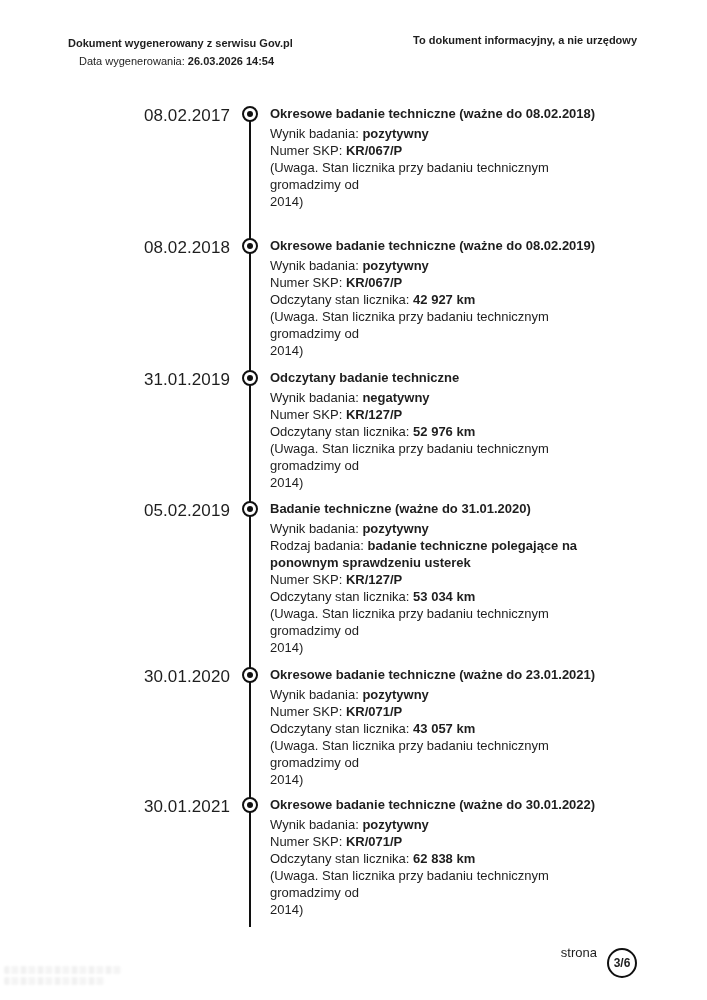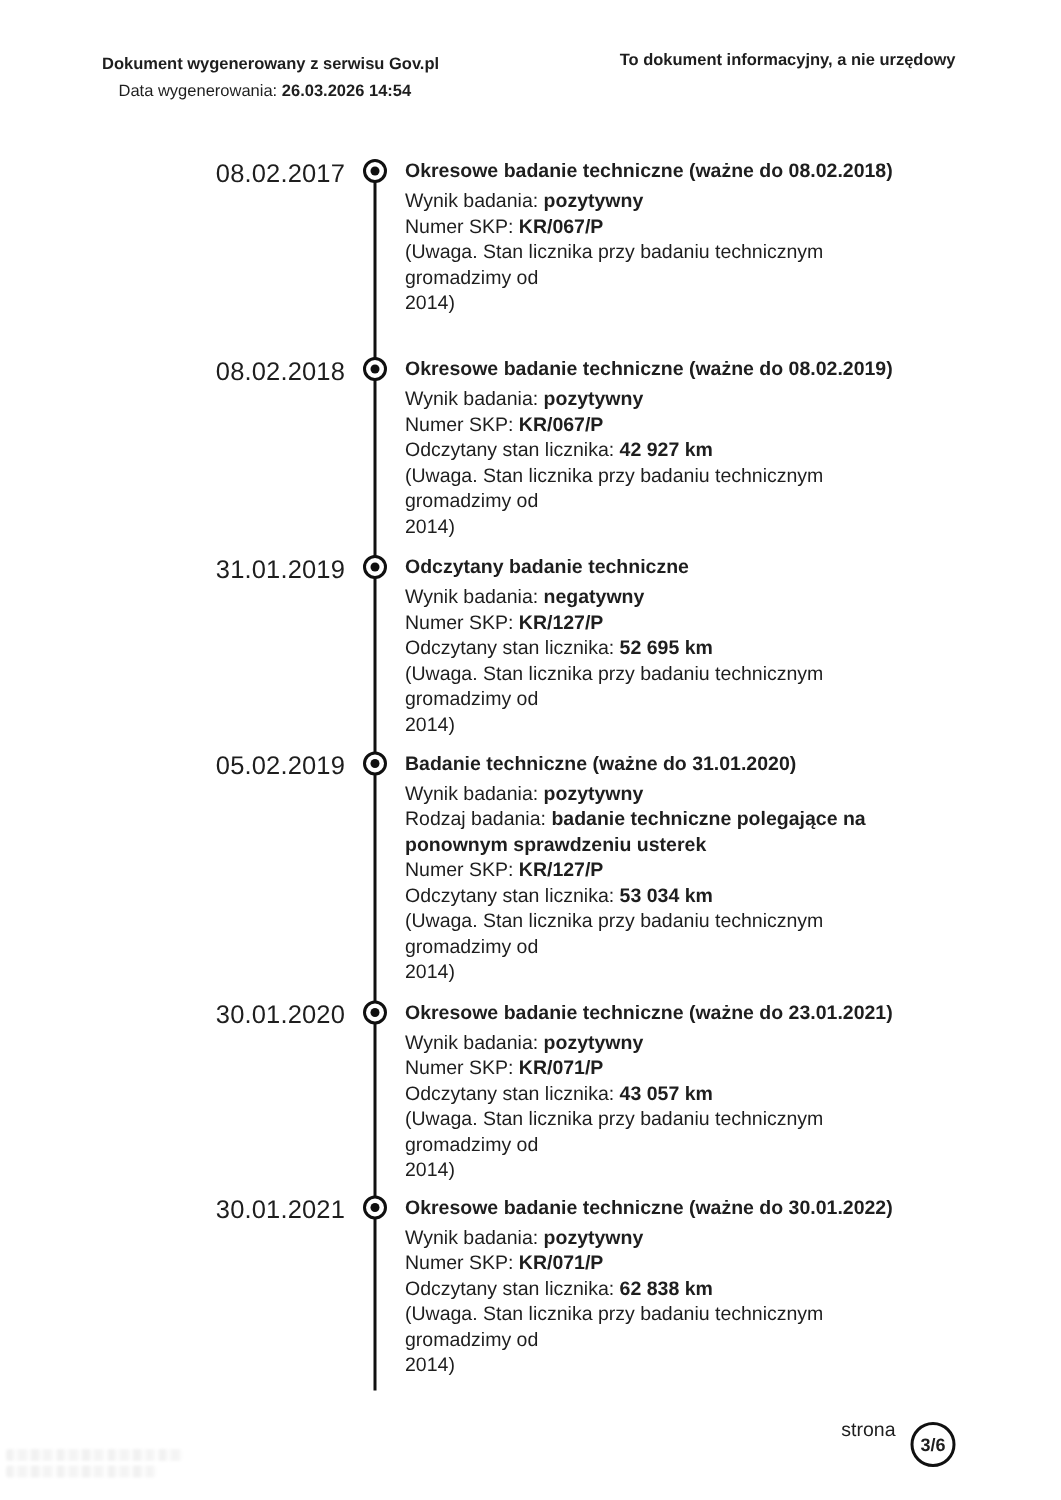--- a/index.html
+++ b/index.html
@@ -177,21 +177,21 @@
 
   <div class="entry" style="top:369px">
     <div class="entry-date">31.01.2019</div>
     <div class="entry-marker">
         <span class="marker-dot"></span>
       </div>
     <div class="entry-body">
       <div class="entry-title">Odczytany badanie techniczne</div>
       <div class="entry-line"><span>Wynik badania:</span> <b>negatywny</b></div>
       <div class="entry-line"><span>Numer SKP:</span> <b>KR/127/P</b></div>
-      <div class="entry-line"><span>Odczytany stan licznika:</span> <b>52 695 km</b></div>
+      <div class="entry-line"><span>Odczytany stan licznika:</span> <b>52 976 km</b></div>
       <div class="entry-line"><span>(Uwaga. Stan licznika przy badaniu technicznym gromadzimy od</span><br><span>2014)</span></div>
     </div>
   </div>
 
   <div class="entry" style="top:500px">
     <div class="entry-date">05.02.2019</div>
     <div class="entry-marker">
         <span class="marker-dot"></span>
       </div>
     <div class="entry-body">

